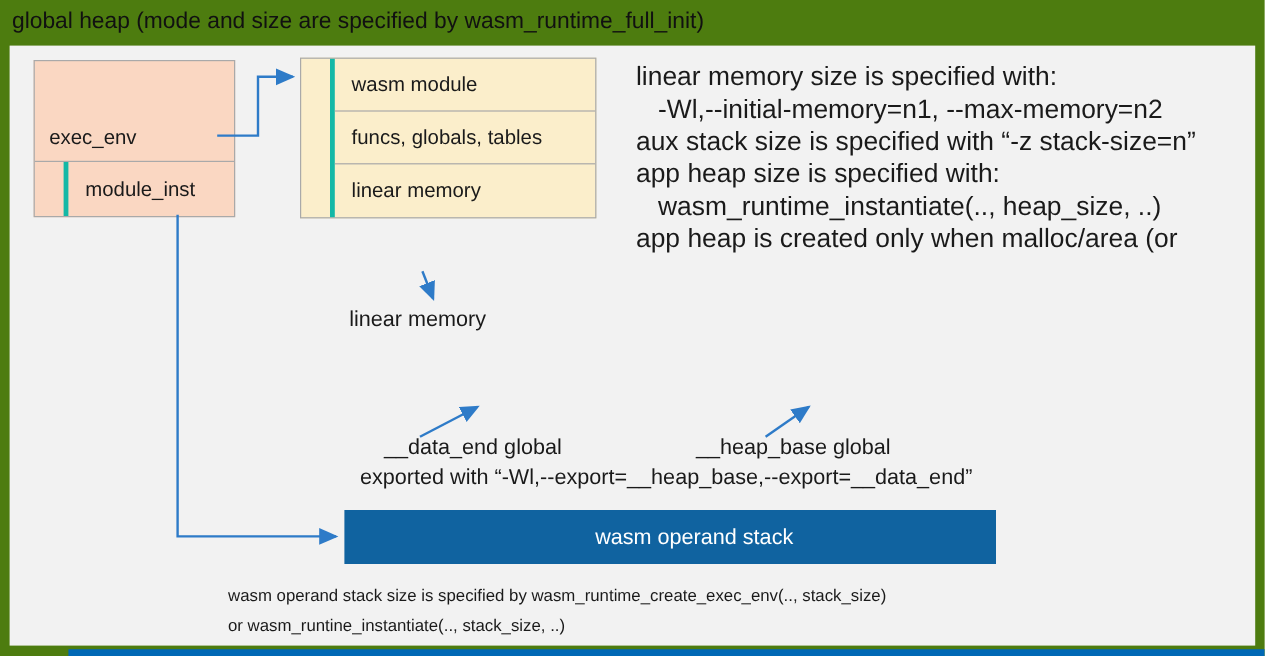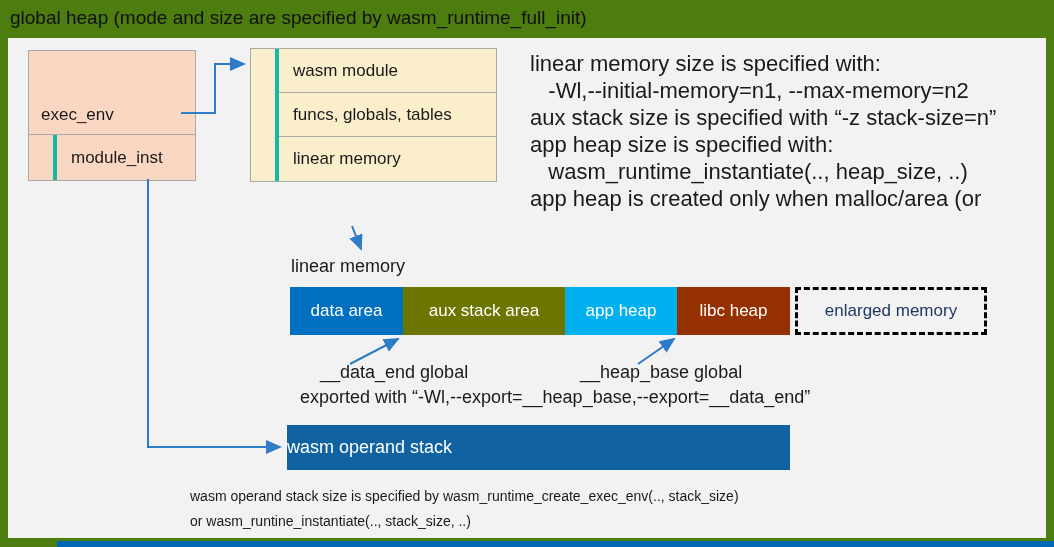--- a/index.html
+++ b/index.html
@@ -38,22 +38,22 @@
   .lm-seg.dashed{border:3px dashed #000;background:transparent;}
 
   
   .anno{position:absolute;font-size:18px;white-space:pre;}
   .anno-data-end{left:312px;top:324px;}
   .anno-heap-base{left:572px;top:324px;}
   .anno-exported{left:292px;top:349px;}
 
   
   .op-bar{position:absolute;left:279px;top:387px;width:503px;height:45px;
-    display:flex;align-items:center;justify-content:flex-start;
-    color:#fff;font-size:18px;}
+    display:flex;align-items:center;justify-content:center;
+    color:#fff;font-size:18px;padding-left:40px;}
 
   
   .footer-text{position:absolute;left:182px;top:446px;font-size:14px;line-height:25px;}
   .footer-line{white-space:pre;}
 
   .accent-bar{position:absolute;left:57px;top:541px;width:997px;height:6px;}
 </style>
 </head>
 <body>
 
@@ -81,27 +81,20 @@
     <div class="notes">
       <div class="note-line">linear memory size is specified with:</div>
       <div class="note-line">   -Wl,--initial-memory=n1, --max-memory=n2</div>
       <div class="note-line">aux stack size is specified with “-z stack-size=n”</div>
       <div class="note-line">app heap size is specified with:</div>
       <div class="note-line">   wasm_runtime_instantiate(.., heap_size, ..)</div>
       <div class="note-line">app heap is created only when malloc/area (or</div>
     </div>
 
     <div class="lm-label">linear memory</div>
-    <div class="lm-bar">
-      <div class="lm-seg" style="width: 113px; color: rgb(255, 255, 255); background: rgb(0, 112, 192);">data area</div>
-      <div class="lm-seg" style="width: 162px; color: rgb(255, 255, 255); background: rgb(108, 118, 0);">aux stack area</div>
-      <div class="lm-seg" style="width: 112px; color: rgb(255, 255, 255); background: rgb(0, 176, 240);">app heap</div>
-      <div class="lm-seg" style="width: 113px; color: rgb(255, 255, 255); background: rgb(149, 49, 0);">libc heap</div>
-      <div class="lm-seg dashed" style="width: 192px; color: rgb(31, 56, 100); margin-left: 5px;">enlarged memory</div>
-    </div>
 
     <div class="anno anno-data-end">__data_end global</div>
     <div class="anno anno-heap-base">__heap_base global</div>
     <div class="anno anno-exported">exported with “-Wl,--export=__heap_base,--export=__data_end”</div>
 
     <div class="op-bar" style="background: rgb(16, 99, 160);">
       <span>wasm operand stack</span>
     </div>
 
     <div class="footer-text">

